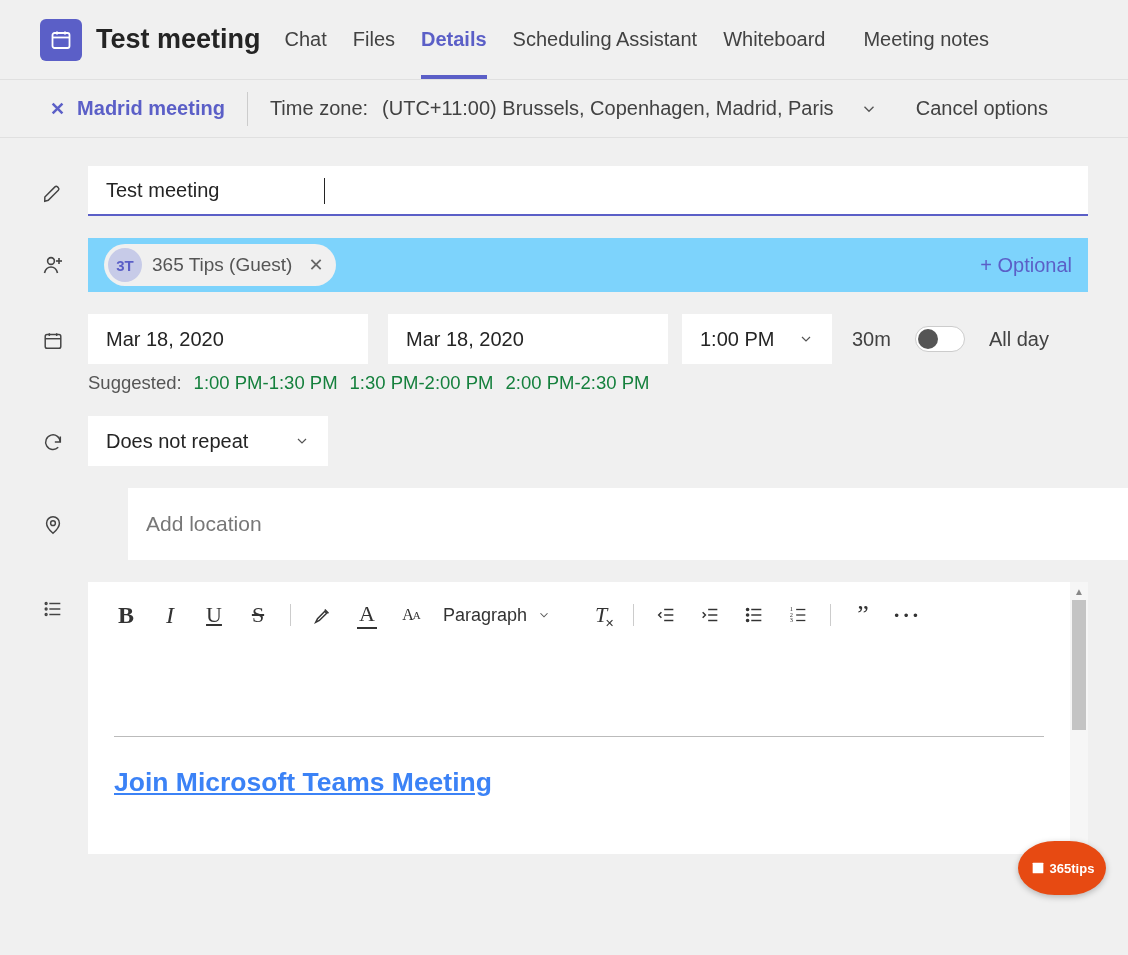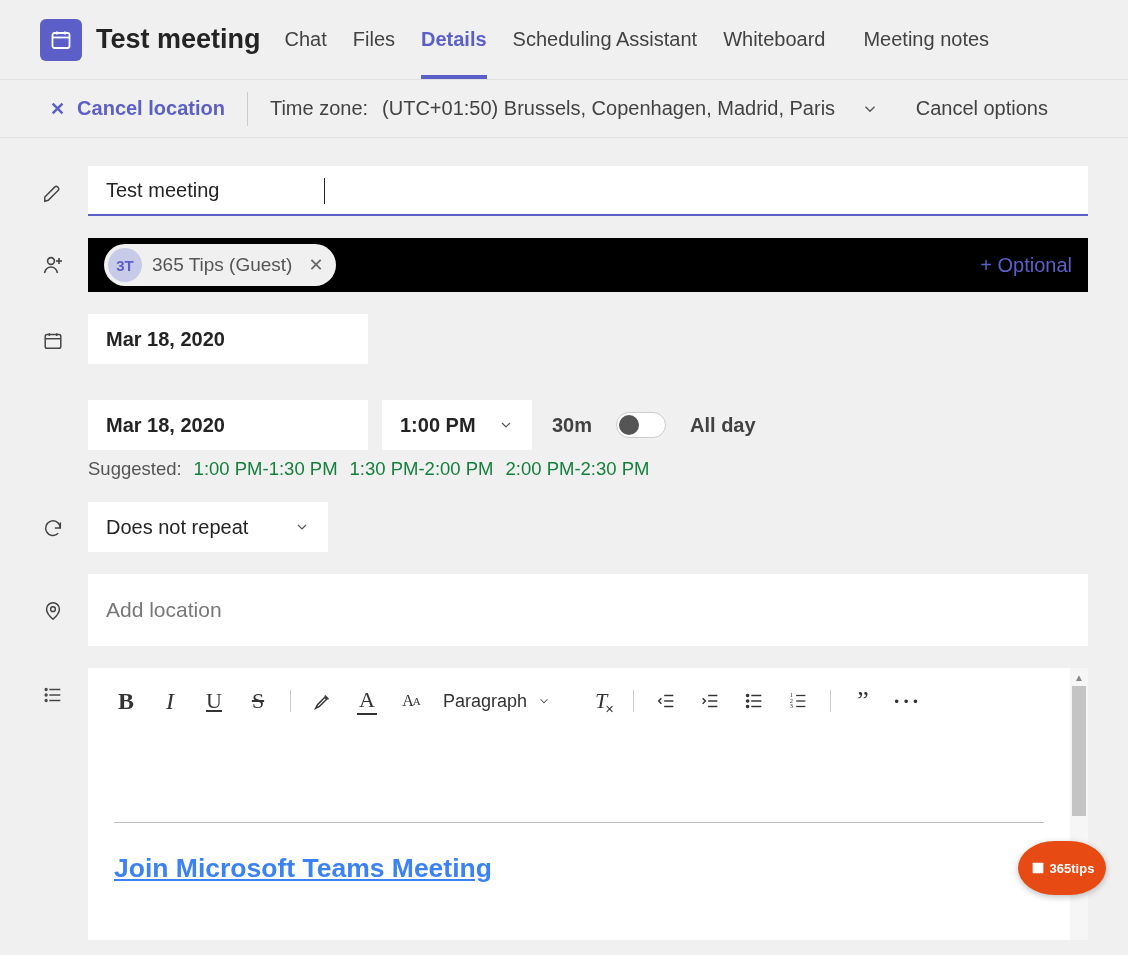--- a/index.html
+++ b/index.html
@@ -137,21 +137,21 @@
     .caret {
       position: absolute;
       left: 236px; top: 12px;
       width: 1px; height: 26px;
       background: #242424;
     }
     
     .attendees-box {
       width: 100%;
       min-height: 46px;
-      background: #000000;
+      background: #7dd3fc;
       display: flex;
       align-items: center;
       padding: 6px 16px;
       gap: 10px;
     }
     .chip {
       display: flex;
       align-items: center;
       background: #f0f0f0;
       border-radius: 30px;
@@ -167,21 +167,21 @@
     .chip-label { font-size: 19px; color: #555; }
     .chip-x { font-size: 18px; color: #666; cursor: pointer; margin-left:6px; font-weight:300;}
     .add-optional {
       margin-left: auto;
       color: #5b5fc7;
       font-size: 20px;
       cursor: pointer;
       text-align: right;
     }
     
-    .dt-grid { display: flex; flex-direction: column; gap: 36px; font-weight: bold; }
+    .dt-grid { display: flex; flex-direction: row; gap: 20px; }
     .dt-line { display: flex; align-items: center; gap: 14px; }
     .field {
       background: #fff;
       height: 50px;
       display: flex;
       align-items: center;
       padding: 0 18px;
       font-size: 20px;
       color: #242424;
       cursor: pointer;
@@ -207,21 +207,21 @@
     .suggested-slot { color: #15803d; cursor: pointer; }
     
     .repeat-field {
       background: #fff; height: 50px; width: 240px;
       display: flex; align-items: center; justify-content: space-between;
       padding: 0 18px; font-size: 20px; cursor:pointer;
     }
     
     .location-input {
       width: 100%; height: 72px; background: #fff; border: none;
-      font-size: 21px; padding: 0 18px; outline: none; color:#242424;
+      font-size: 21px; padding: 0 18px; outline: none; color:#242424;margin-left:40px;
     }
     .location-input::placeholder { color: #777; }
     
     .editor {
       background: #fff;
       border: none;
       height: 272px;
       position: relative;
       display: flex;
     }
@@ -296,25 +296,25 @@
     <div class="tab active">Details</div>
     <div class="tab">Scheduling Assistant</div>
     <div class="tab">Whiteboard</div>
     <div class="tab" style="margin-left:12px">Meeting notes</div>
   </div>
 </div>
 
 <div class="action-bar">
   <div class="cancel-meeting">
     <span class="cancel-x">✕</span>
-    <span>Cancel location</span>
+    <span>Madrid meeting</span>
   </div>
   <div class="timezone">
     <span>Time zone:</span>
-    <span>(UTC+01:50) Brussels, Copenhagen, Madrid, Paris</span>
+    <span>(UTC+11:00) Brussels, Copenhagen, Madrid, Paris</span>
     <svg class="chev" width="18" height="18" viewBox="0 0 24 24" fill="none" stroke="#555" stroke-width="1.8">
         <polyline points="6 9 12 15 18 9"></polyline>
       </svg>
   </div>
   <div class="meeting-options">Cancel options</div>
 </div>
 
 <div class="form-area">
 
   <div class="form-row">

